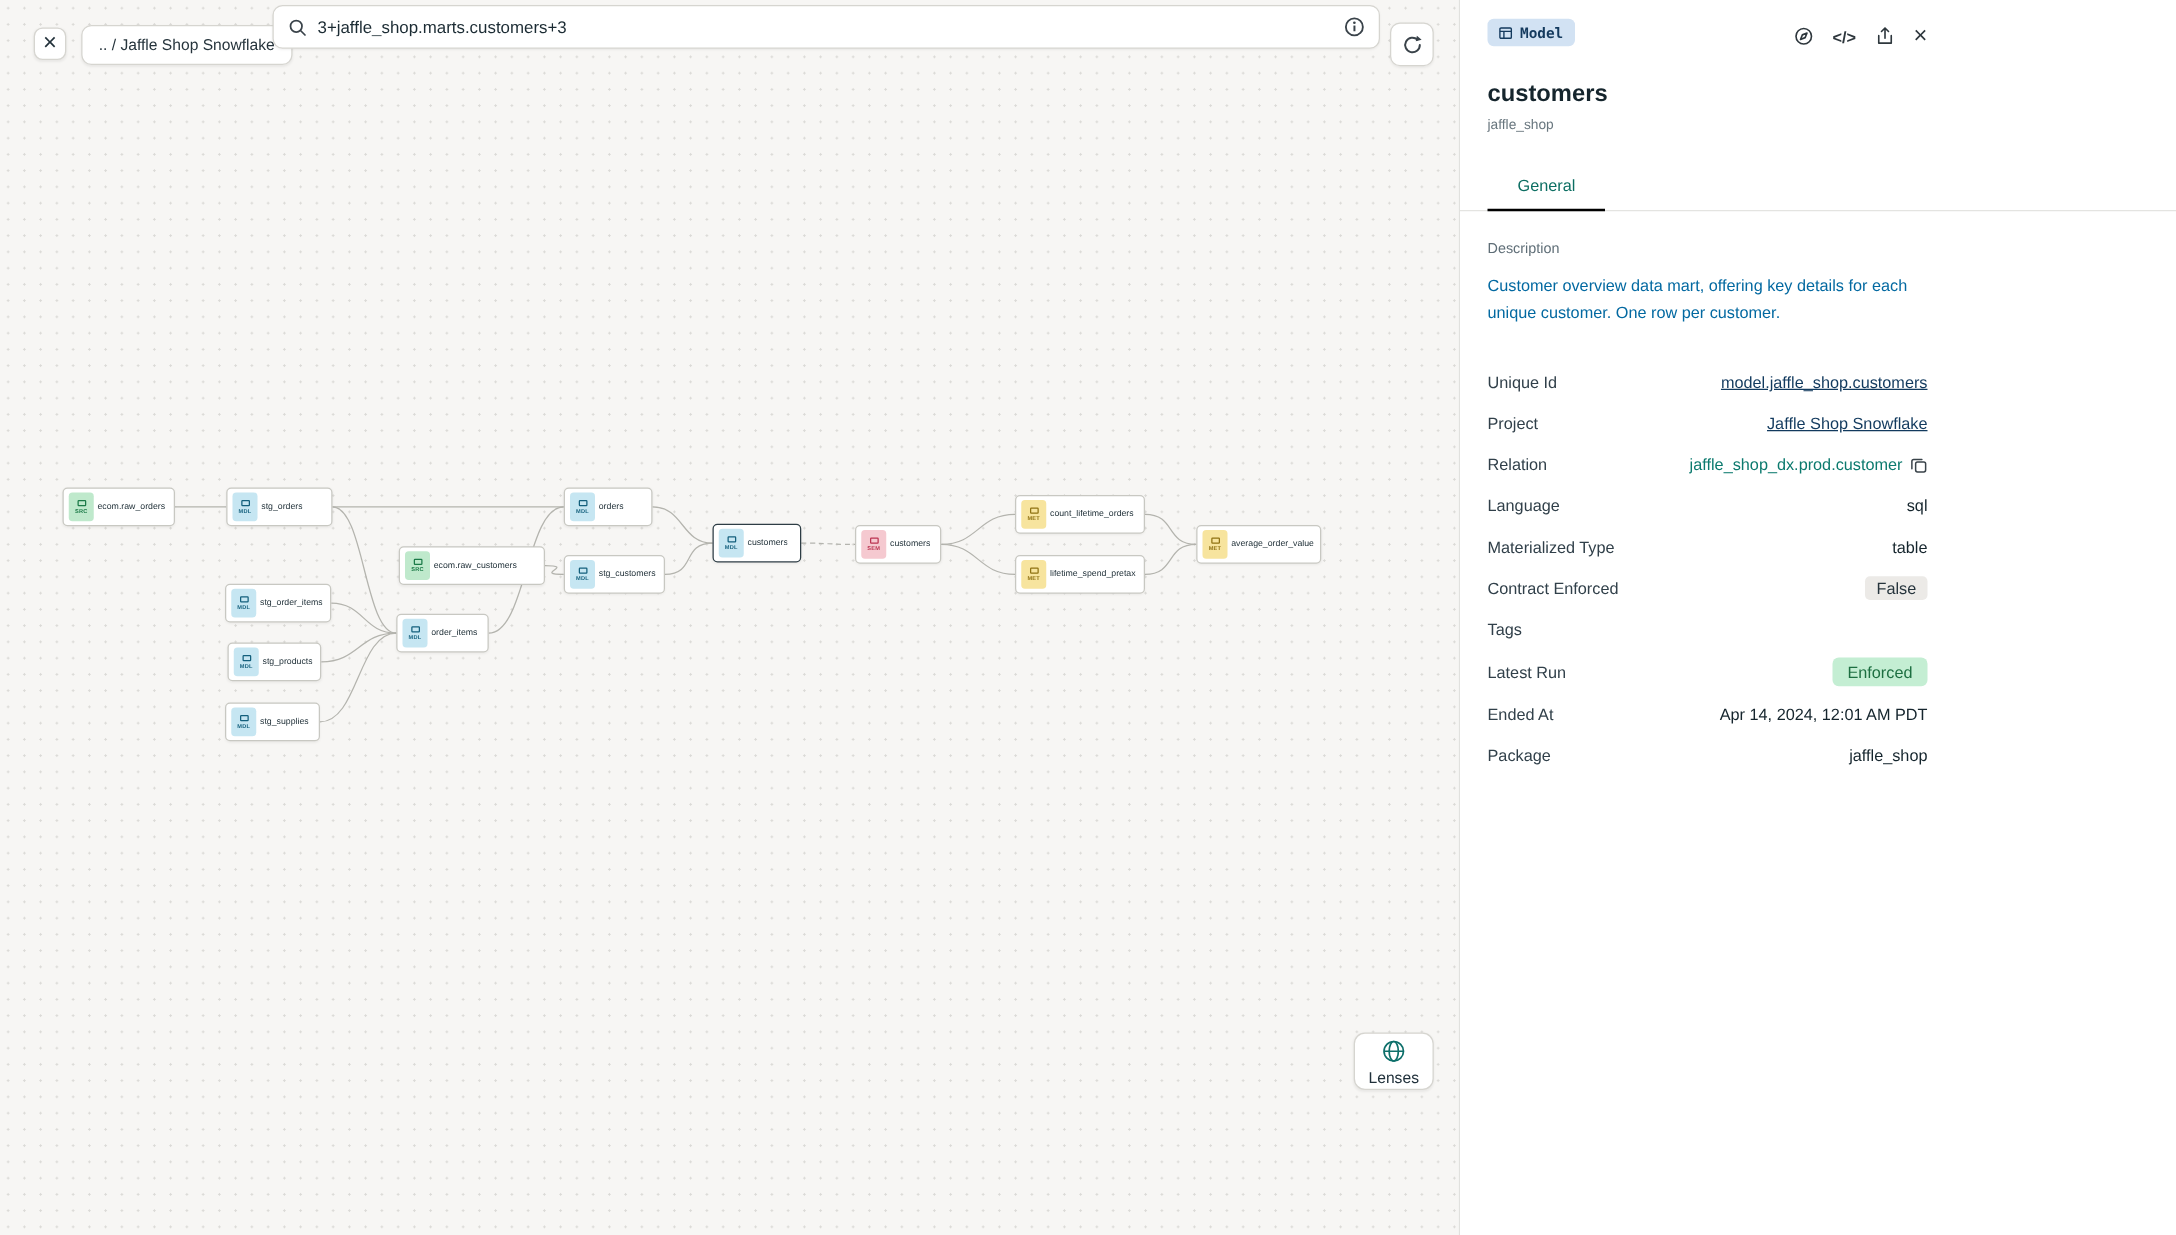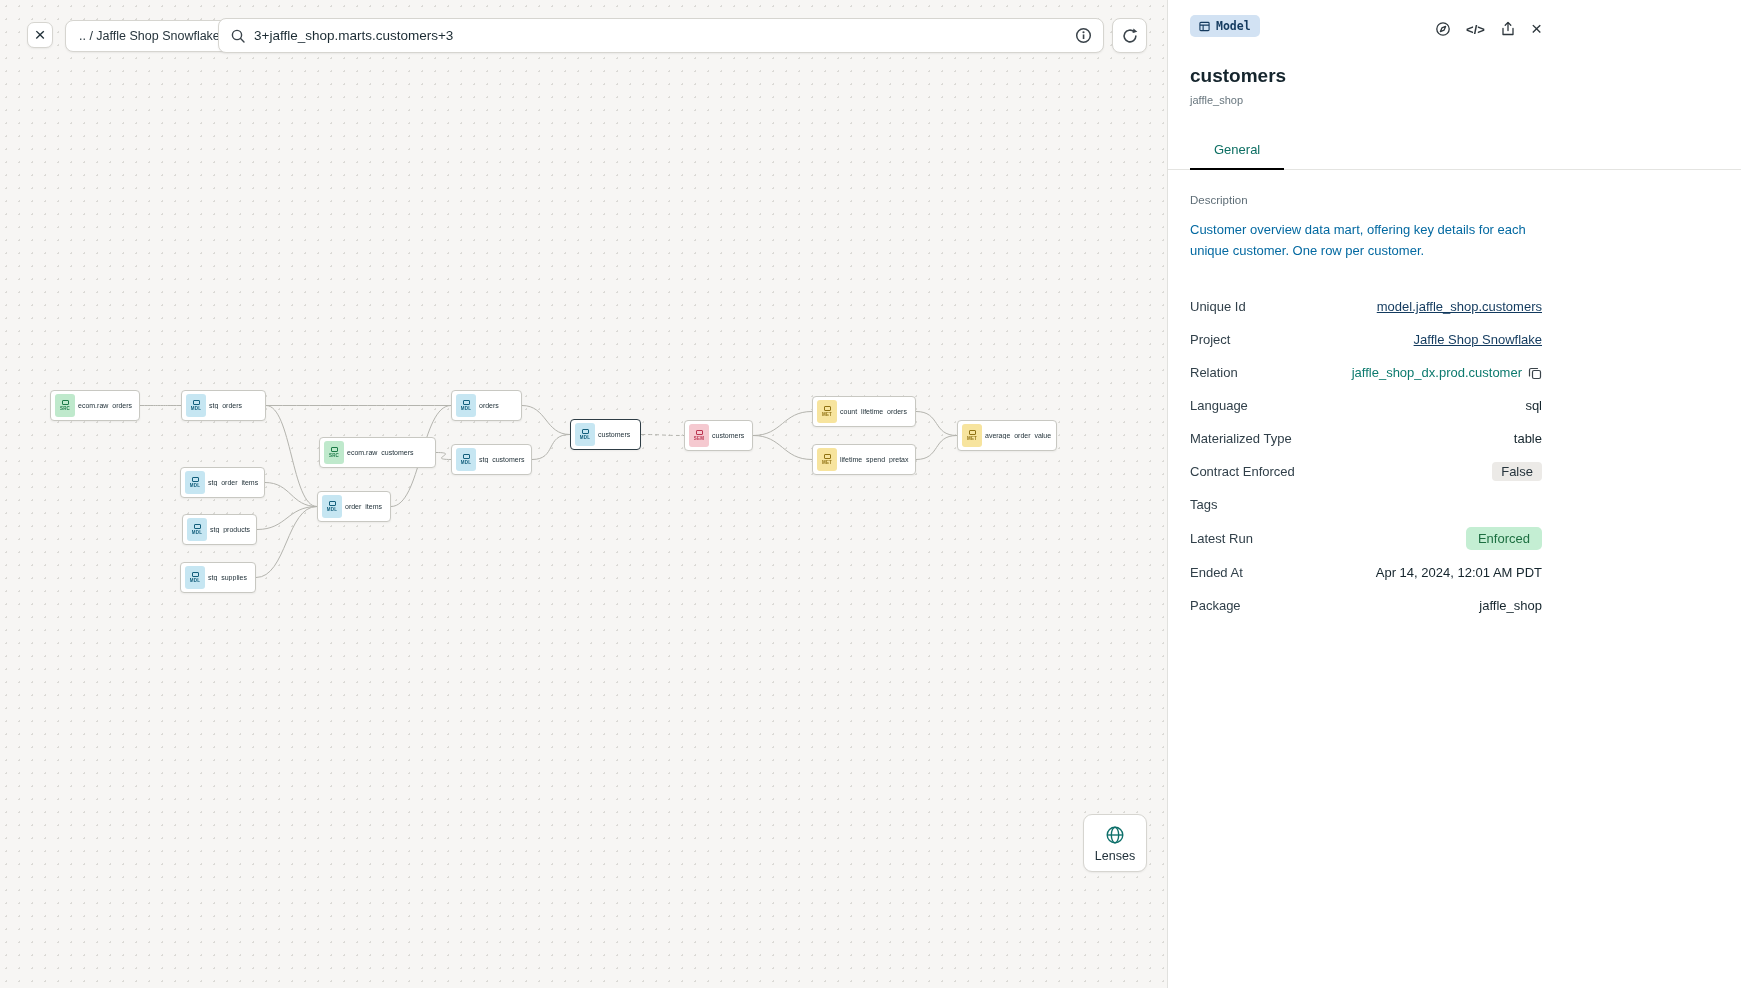--- a/index.html
+++ b/index.html
@@ -37,31 +37,31 @@
   .nlabel { font-size:7px; color:#22323a; white-space:nowrap; overflow:hidden; }
 
   
   .tool-box {
     position:absolute; z-index:3; background:#fff; border:1px solid #d6d5d0;
     border-radius:8px; display:flex; align-items:center; justify-content:center;
     box-shadow:0 1px 2px rgba(0,0,0,.06); cursor:pointer;
   }
   .close-btn { left:27px; top:22px; width:26px; height:26px; border-radius:7px; font-size:16px; color:#22313a; }
   .breadcrumb { left:65px; top:20px; height:32px; padding:0 13px; font-size:12.5px; color:#26343c; border-radius:8px; }
-  .searchbar { left:218px; top:18px; width:886px; height:35px; padding:0 11px; gap:8px; justify-content:flex-start; cursor:text; }
+  .searchbar { left:218px; top:4px; width:886px; height:35px; padding:0 11px; gap:8px; justify-content:flex-start; cursor:text; }
   .searchbar input {
     flex:1; border:none; outline:none; background:transparent;
     font-family:inherit; font-size:13.5px; color:#1b2b33;
   }
   .refresh-btn { left:1112px; top:18px; width:35px; height:35px; }
   .icon-stroke { stroke:#3a434a; stroke-width:1.4; fill:none; stroke-linecap:round; stroke-linejoin:round; }
   .icon-fill { fill:#3a434a; }
 
   .lenses {
-    position:absolute; z-index:3; right:20px; bottom:116px; width:64px; height:58px;
+    position:absolute; z-index:3; right:20px; bottom:116px; width:64px; height:46px;
     background:#fff; border:1px solid #d6d5d0; border-radius:9px;
     display:flex; flex-direction:column; align-items:center; justify-content:center; gap:3px;
     box-shadow:0 1px 2px rgba(0,0,0,.06); cursor:pointer;
   }
   .lenses span { font-size:12.5px; color:#20303a; }
   .lenses svg { stroke:#0d6f6a; stroke-width:1.5; fill:none; }
 
   
   .panel { width:574px; flex:none; background:#fff; border-left:1px solid #e1e1de; position:relative; }
   .p-header { display:flex; align-items:flex-end; justify-content:space-between; padding:15px 0 0 22px; width:374px; }

